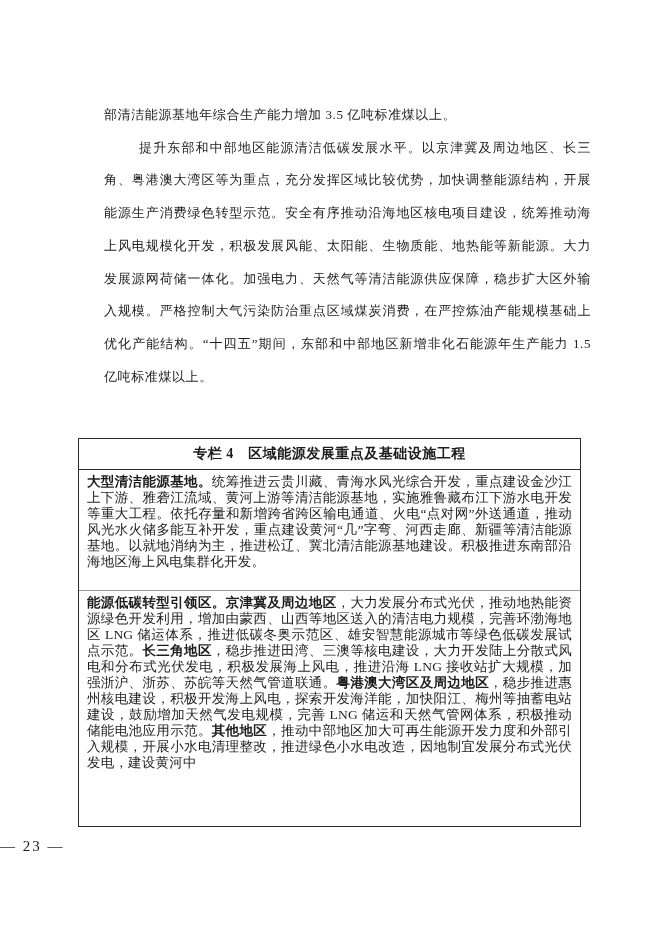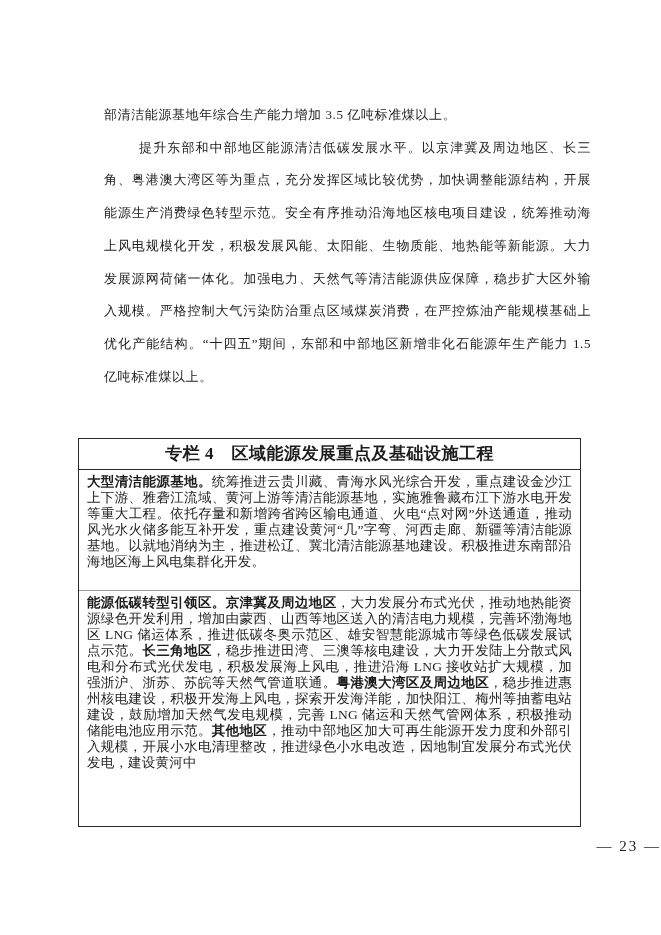--- a/index.html
+++ b/index.html
@@ -34,41 +34,41 @@
     width: 503px;
     height: 389px;
     border: 1px solid #2a2a2a;
     box-sizing: border-box;
     overflow: hidden;
     background: #ffffff;
   }
   .callout-title {
     text-align: center;
     font-weight: 700;
-    font-size: 17px;
+    font-size: 14px;
     line-height: 20px;
     padding: 5px 4px 5px 4px;
     border-bottom: 1px solid #2a2a2a;
     letter-spacing: 0.5px;
   }
   .callout-section {
     font-size: 13.5px;
     line-height: 16px;
     text-align: justify;
     padding: 4px 8px 20px 8px;
     letter-spacing: 0.2px;
   }
   .sec-divider { border-bottom: 1px solid #9a9a9a; }
   .b { font-weight: 700; }
   .page-number {
     position: absolute;
     left: 0;
     top: 838px;
     width: 100%;
-    text-align: right;
+    text-align: left;
     font-size: 15px;
     letter-spacing: 2px;
     color: #1c1c1c;
   }
 </style>
 </head>
 <body>
 
 <div class="page">
 

